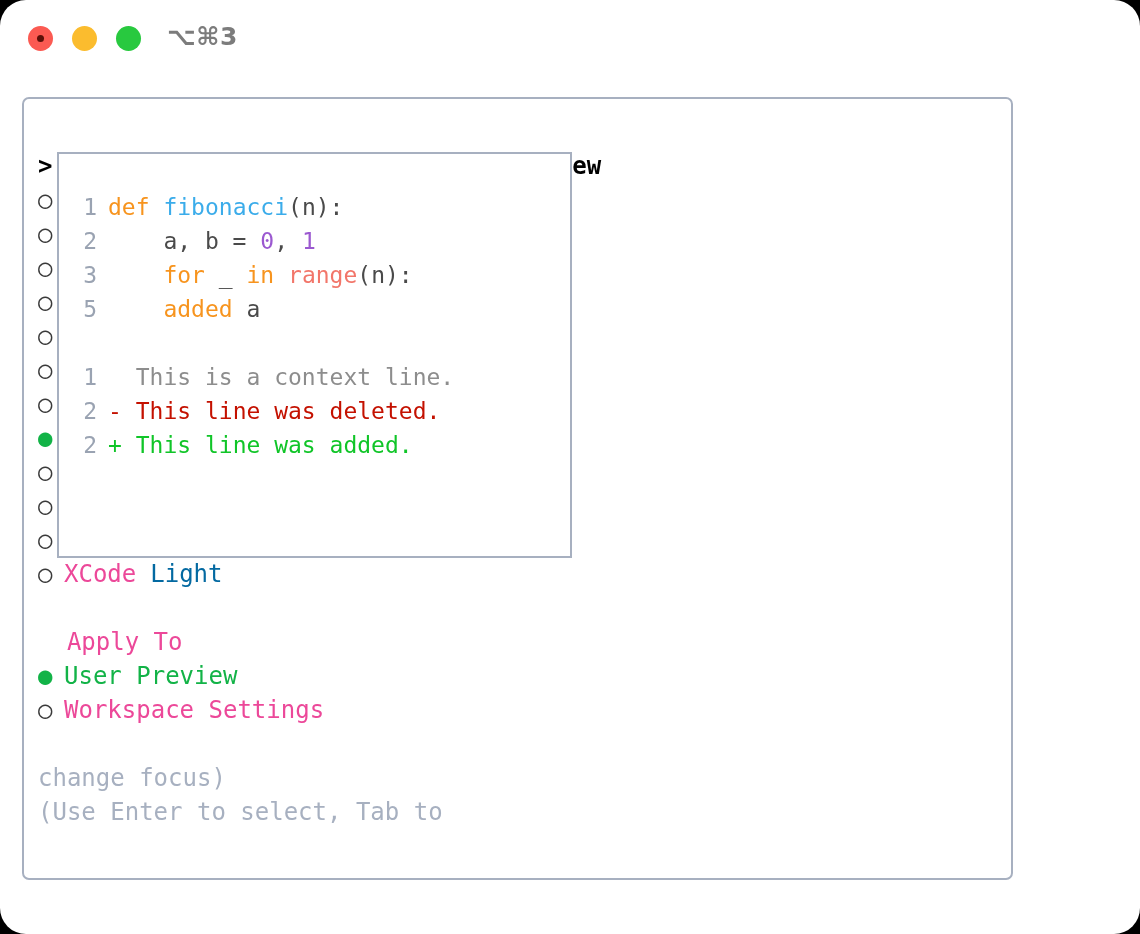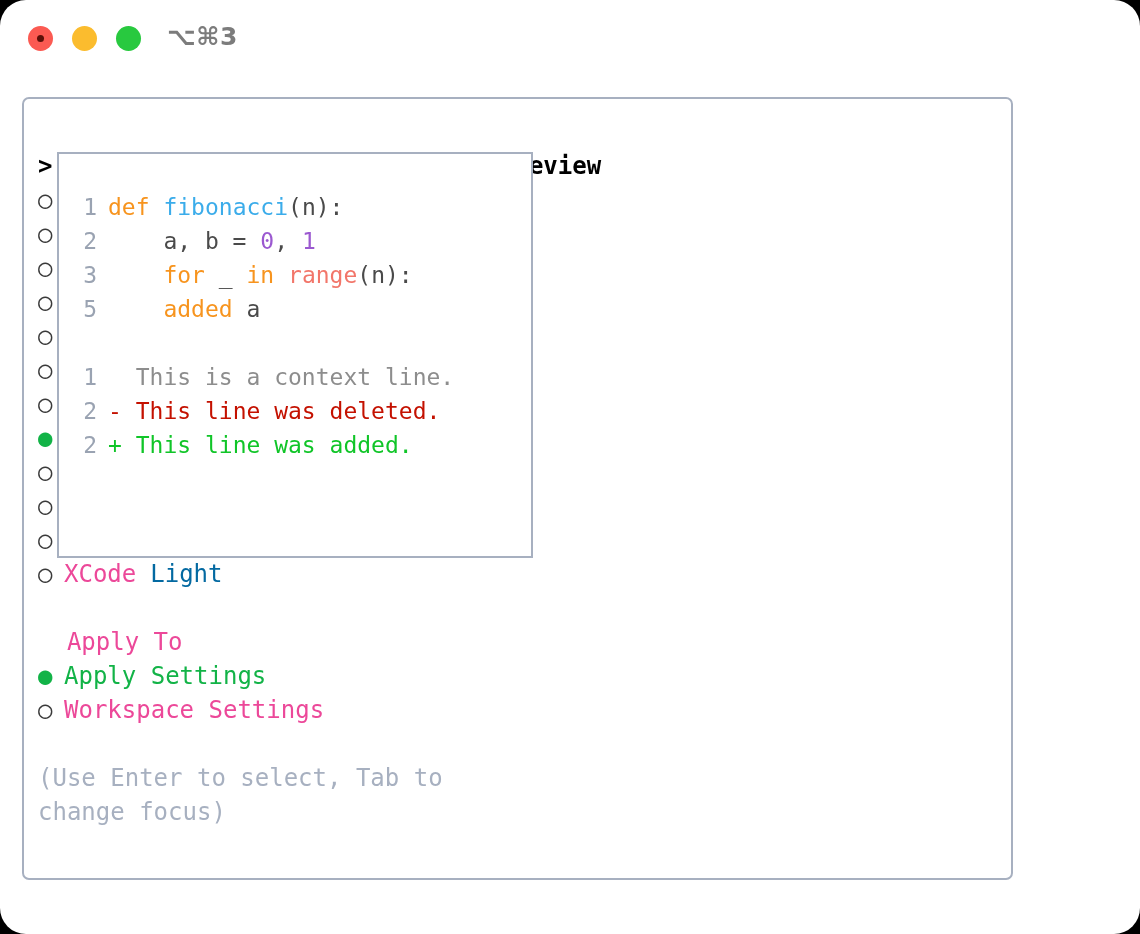--- a/index.html
+++ b/index.html
@@ -149,21 +149,21 @@
     line-height: 34px;
     color: #a7b0c0;
     white-space: pre;
   }
 
   
   .preview-box {
     position: absolute;
     left: 33px;
     top: 53px;
-    width: 476px;
+    width: 515px;
     height: 406px;
     box-sizing: border-box;
     border: 2px solid #a7b0c0;
     background: #ffffff;
   }
   .code-area {
     position: absolute;
     left: 14px;
     top: 36px;
     right: 6px;
@@ -225,28 +225,28 @@
             <div class="opt-row"><span class="marker">○</span><span class="opt-label">GitHub Light</span><span class="opt-cat">Light</span></div>
             <div class="opt-row"><span class="marker">○</span><span class="opt-label">Google Code</span><span class="opt-cat">Light</span></div>
             <div class="opt-row"><span class="marker">○</span><span class="opt-label">XCode</span><span class="opt-cat">Light</span></div>
           </div>
 
         <div class="spacer-line"></div>
 
         <div class="section-title plain-title">  Apply To</div>
 
         <div id="apply-list">
-            <div class="opt-row"><span class="marker sel">●</span><span class="opt-label sel">Apply Settings</span></div>
+            <div class="opt-row"><span class="marker sel">●</span><span class="opt-label sel">User Preview</span></div>
             <div class="opt-row"><span class="marker">○</span><span class="opt-label">Workspace Settings</span></div>
           </div>
 
         <div class="spacer-line"></div>
 
+        <div class="hint">change focus)</div>
         <div class="hint">(Use Enter to select, Tab to</div>
-        <div class="hint">change focus)</div>
       </div>
 
       <div class="right-col">
         <div class="section-title">Preview</div>
       </div>
 
       <div class="preview-box">
         <div class="code-area">
           <div id="code-lines">
               <div class="code-line"><span class="ln">1</span><span class="tok-kw">def</span><span class="tok-txt"> </span><span class="tok-fn">fibonacci</span><span class="tok-punc">(n):</span></div>

